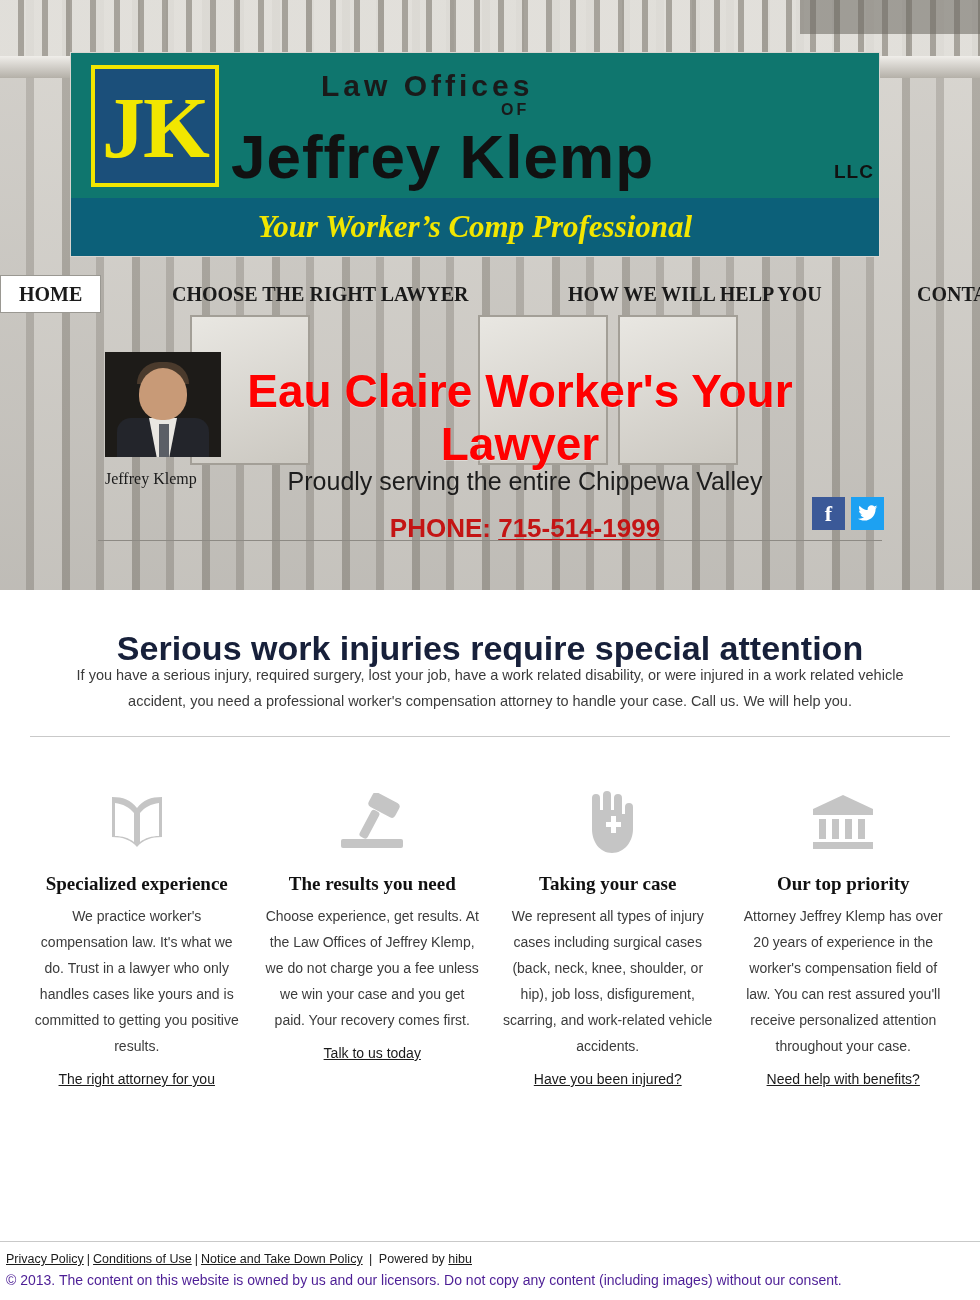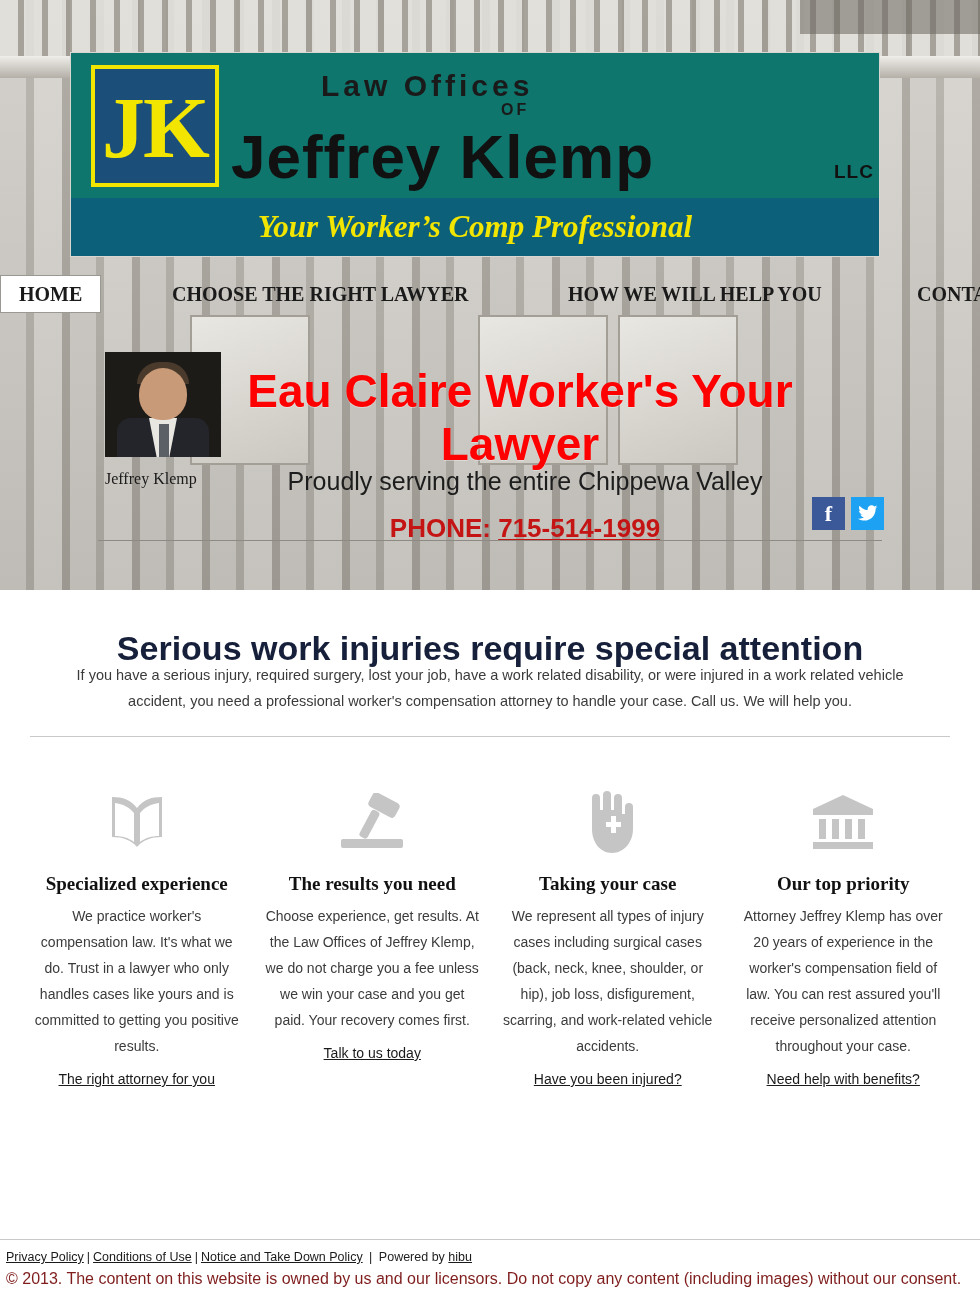--- a/index.html
+++ b/index.html
@@ -290,22 +290,22 @@
     padding:10px 6px 12px;
     background:#fff;
   }
   .footer-links {
     font-size:12.5px; color:#222;
   }
   .footer-links a { color:#1a1a1a; text-decoration:underline; }
   .footer-links .sep { padding:0 3px; }
   .footer-copy {
     margin-top:6px;
-    font-size:16px;
-    color:#7f1d1d;
+    font-size:14px;
+    color:#4c1d95;
   }
 </style>
 </head>
 <body>
 
 <div class="hero">
   <div class="hero-bg"></div>
   <div class="hero-dark-top"></div>
   <div class="hero-window w1"></div>
   <div class="hero-window w2"></div>

